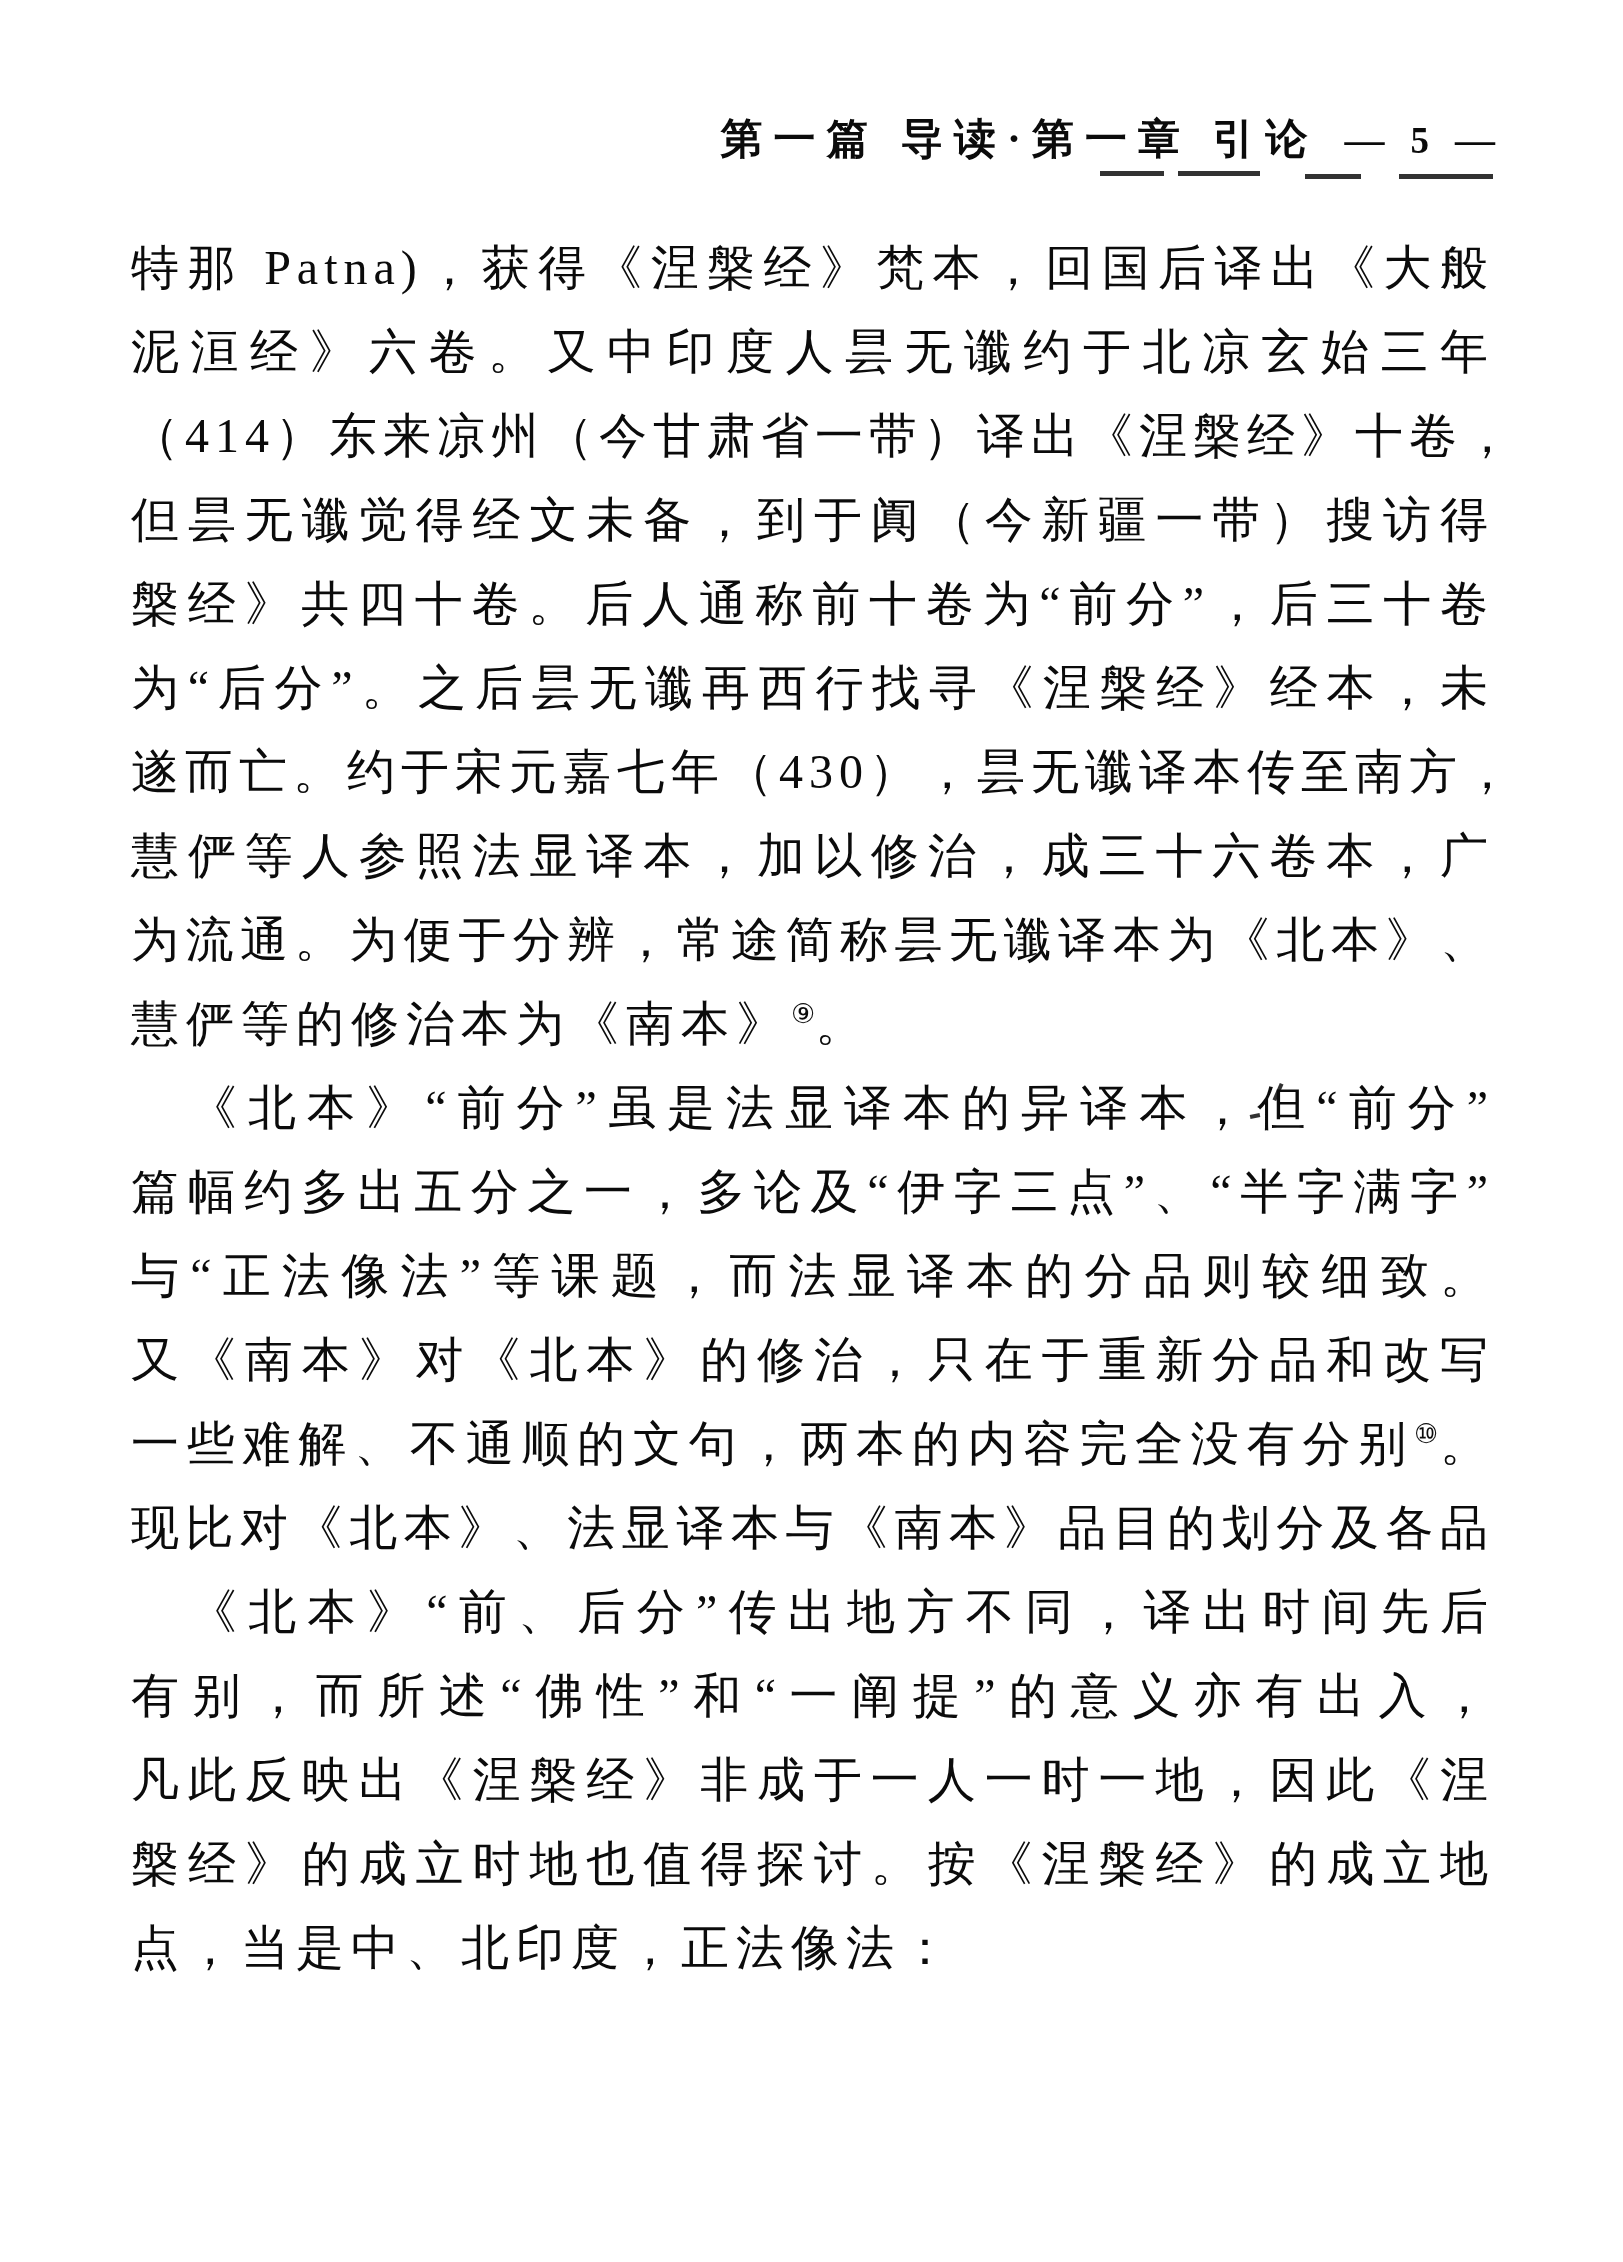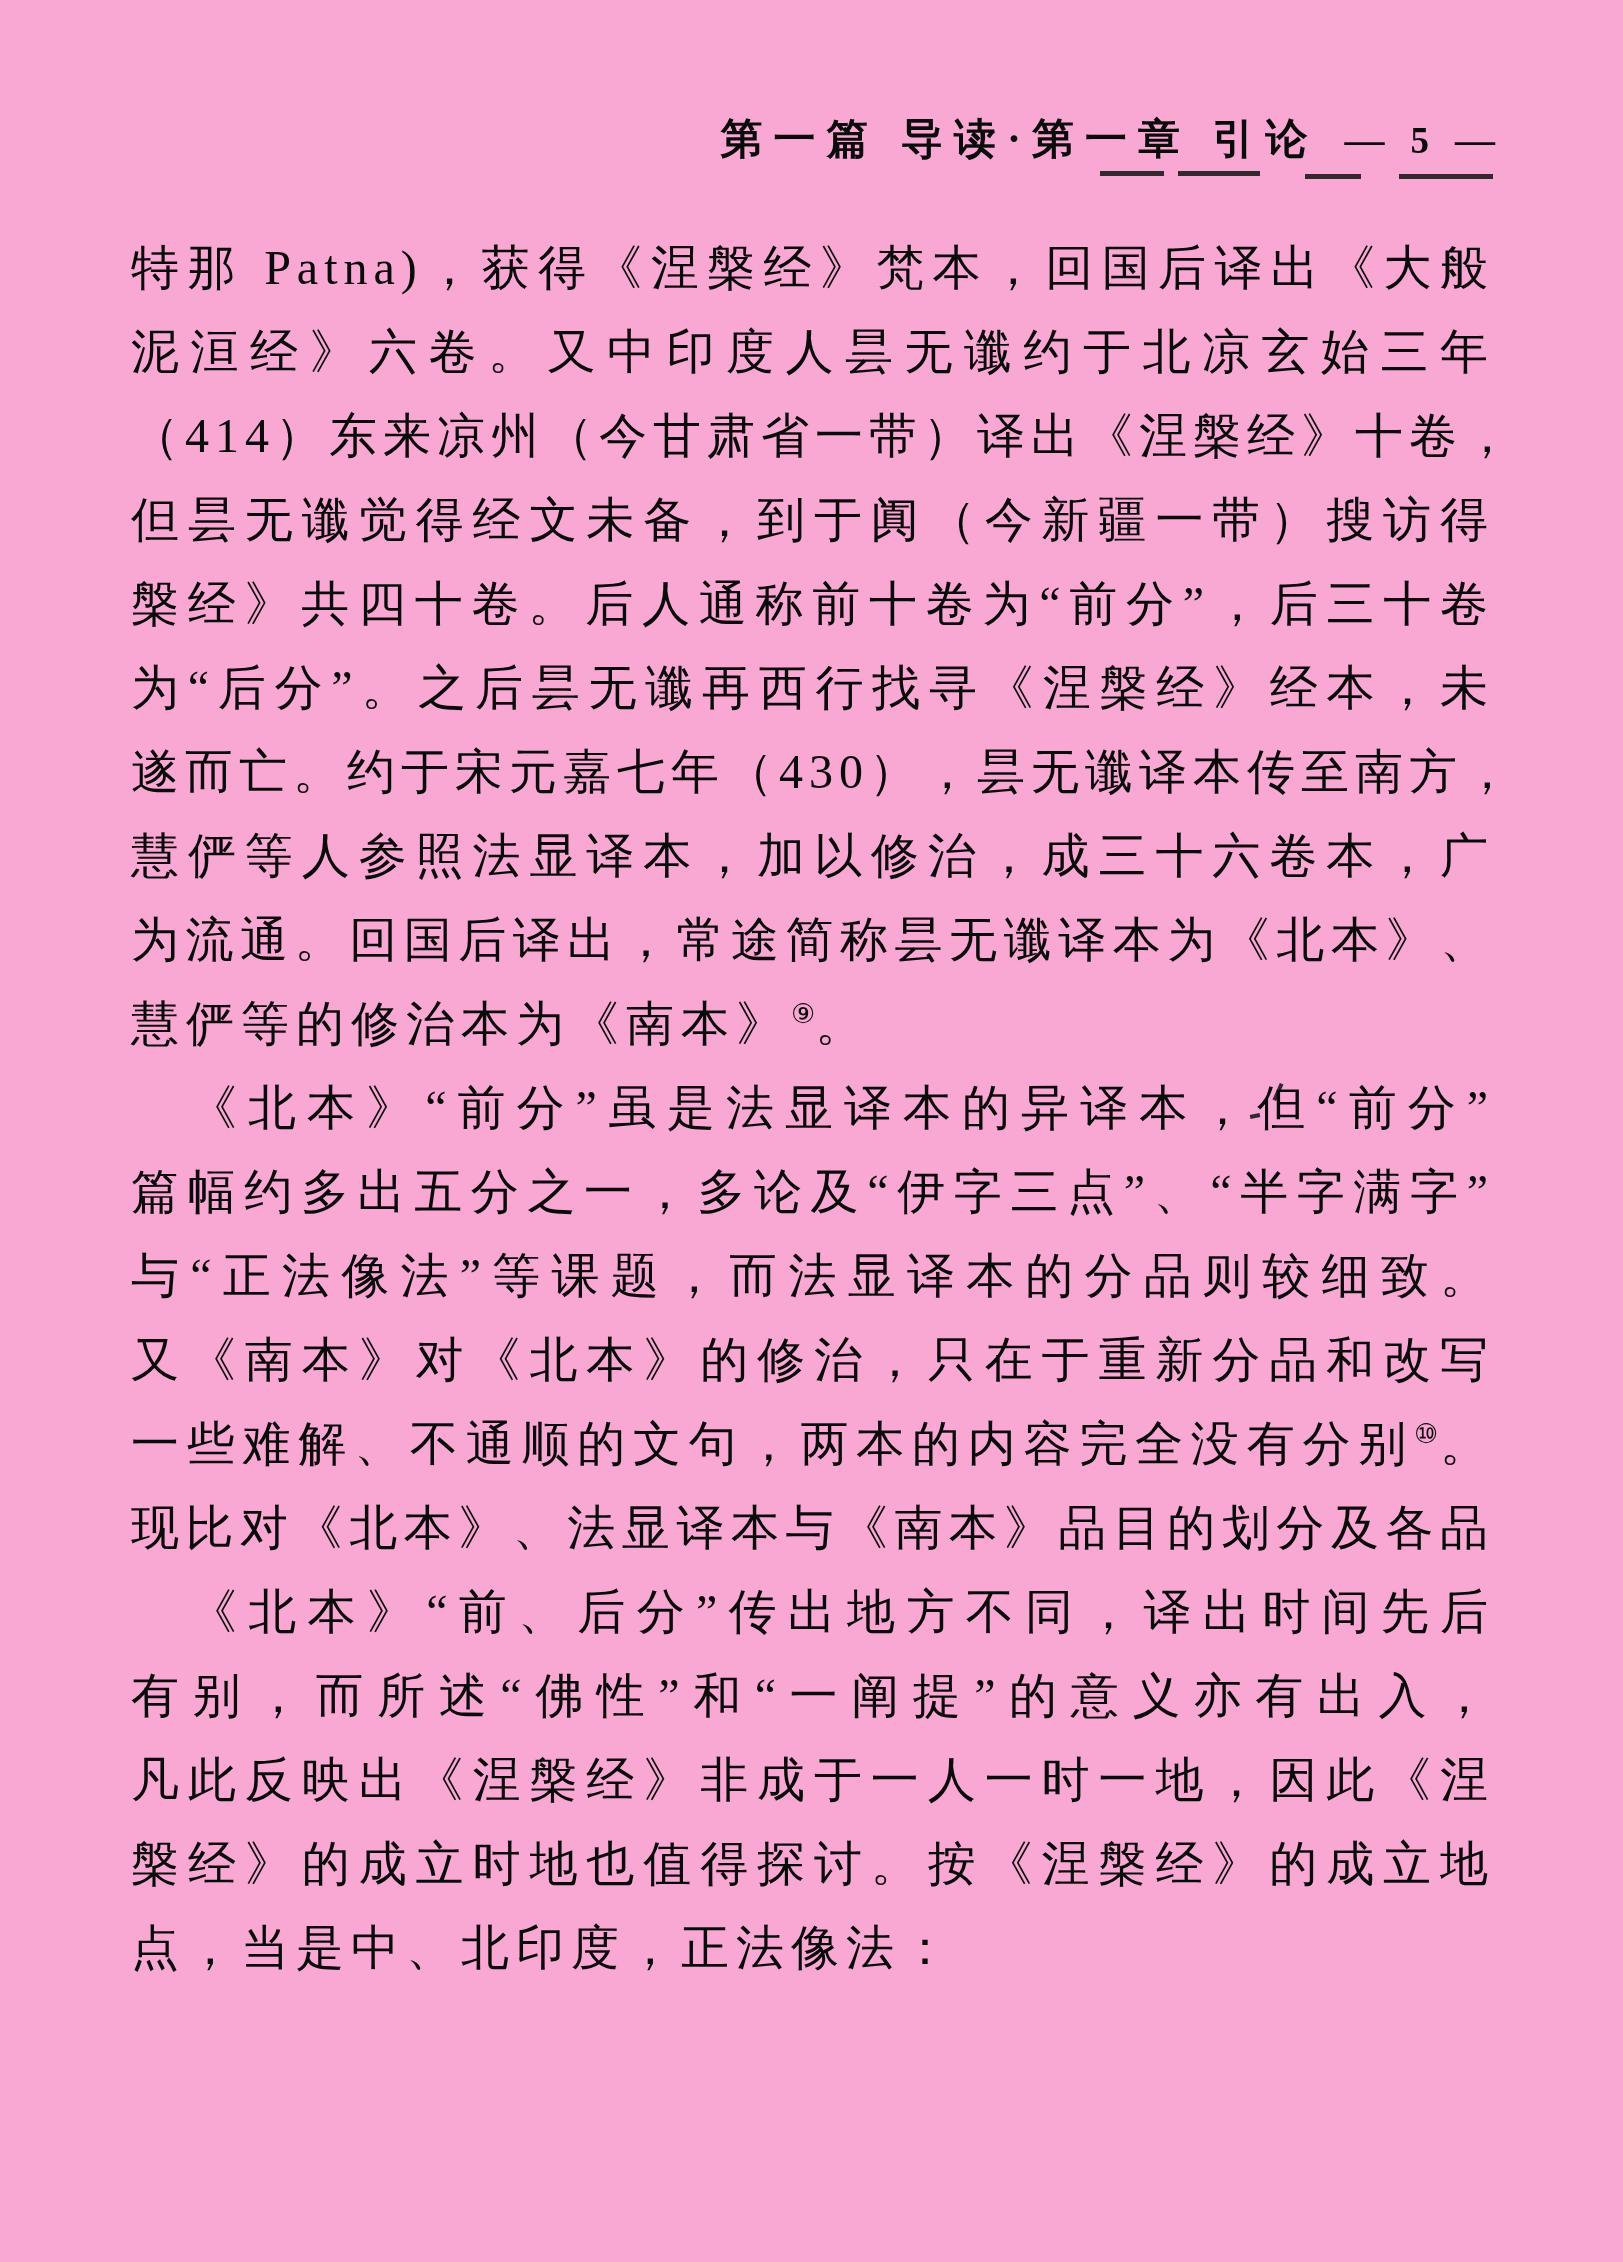--- a/index.html
+++ b/index.html
@@ -1,19 +1,19 @@
 <!DOCTYPE html>
 <html><head>
 <meta charset="utf-8">
 <style>
   html,body{margin:0;padding:0;background:#e8e8e8;}
   .page{
     position:relative;
     width:1624px;height:2263px;
-    background:#f9a8d4;
+    background:#ffffff;
     overflow:hidden;
     font-family:"Liberation Serif","DejaVu Serif",serif;
     color:#0b0b0b;
   }
   
   .running-head{
     position:absolute;
     top:111px;right:129px;
     display:flex;align-items:baseline;
     font-weight:bold;
@@ -99,21 +99,21 @@
 
   <div class="text-block">
     <div class="line">特那 Patna)，获得《涅槃经》梵本，回国后译出《大般</div>
     <div class="line">泥洹经》六卷。又中印度人昙无谶约于北凉玄始三年</div>
     <div class="line">（414）东来凉州（今甘肃省一带）译出《涅槃经》十卷，</div>
     <div class="line">但昙无谶觉得经文未备，到于阗（今新疆一带）搜访得</div>
     <div class="line">槃经》共四十卷。后人通称前十卷为“前分”，后三十卷</div>
     <div class="line">为“后分”。之后昙无谶再西行找寻《涅槃经》经本，未</div>
     <div class="line">遂而亡。约于宋元嘉七年（430），昙无谶译本传至南方，</div>
     <div class="line">慧俨等人参照法显译本，加以修治，成三十六卷本，广</div>
-    <div class="line">为流通。回国后译出，常途简称昙无谶译本为《北本》、</div>
+    <div class="line">为流通。为便于分辨，常途简称昙无谶译本为《北本》、</div>
 
     <div class="line end"><span>慧俨等的修治本为《南本》</span><sup class="fn">⑨</sup><span>。</span></div>
 
     <div class="line indent">《北本》“前分”虽是法显译本的异译本，但“前分”</div>
     <div class="line">篇幅约多出五分之一，多论及“伊字三点”、“半字满字”</div>
     <div class="line">与“正法像法”等课题，而法显译本的分品则较细致。</div>
     <div class="line">又《南本》对《北本》的修治，只在于重新分品和改写</div>
 
     <div class="line"><span>一些难解、不通顺的文句，两本的内容完全没有分别</span><sup class="fn">⑩</sup><span>。</span></div>
 

